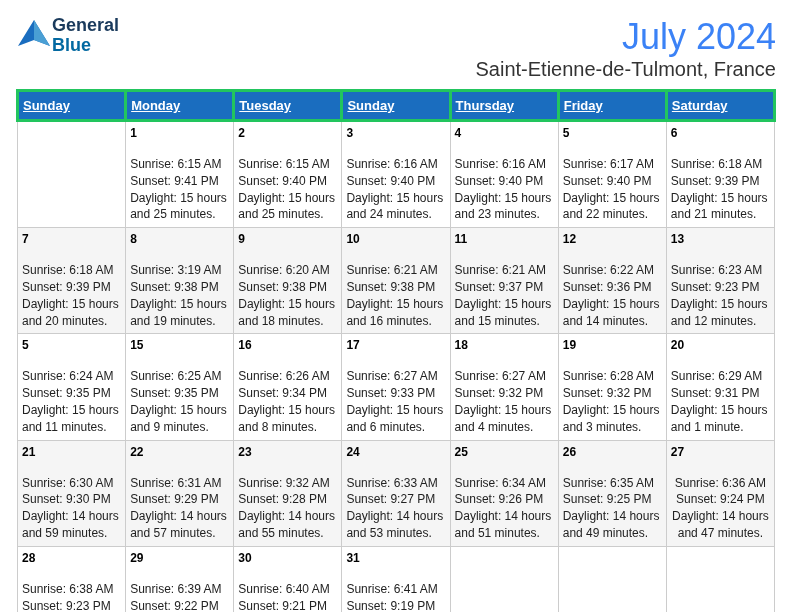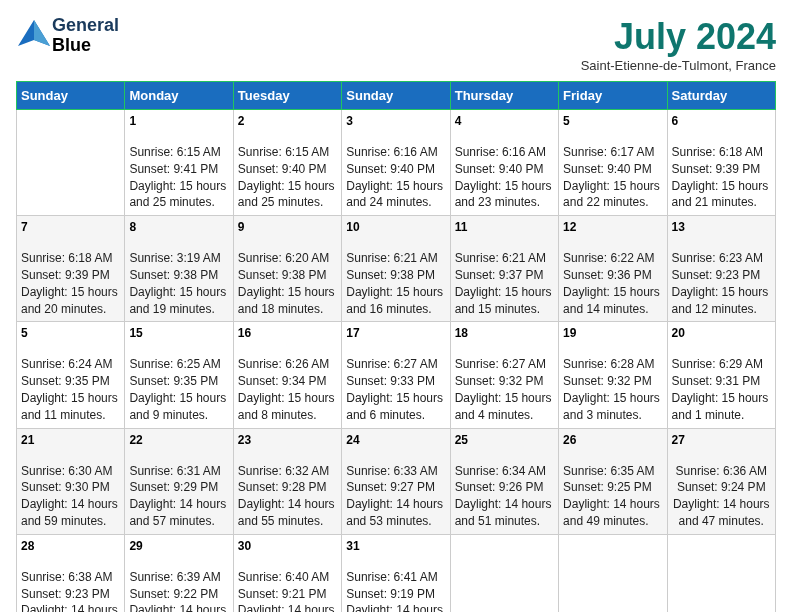--- a/index.html
+++ b/index.html
@@ -21,51 +21,52 @@
       align-items: center;
       gap: 0;
     }
     .logo-text {
       font-size: 18px;
       font-weight: bold;
       color: #1a3a5c;
       line-height: 1.1;
     }
     .logo-text span {
-      color: #000000;
+      color: #0369a1;
     }
     .logo-icon {
       width: 36px;
       height: 36px;
     }
     .title-area {
       text-align: right;
     }
     .main-title {
       font-size: 36px;
-      font-weight: bold;
-      color: #0f766e;
+      font-weight: normal;
+      color: #3b82f6;
     }
     .subtitle {
-      font-size: 13px;
+      font-size: 20px;
       color: #333;
     }
     table {
       width: 100%;
       border-collapse: collapse;
       font-size: 11px;
     }
     thead tr th {
       background-color: #1a6dbf;
       color: #fff;
       padding: 6px 4px;
       text-align: left;
       font-size: 13px;
       font-weight: bold;
-      border: 1px solid #22c55e;
+      border: 3px solid #22c55e;
+      text-decoration: underline;
     }
     tbody tr td {
       border: 1px solid #ccc;
       vertical-align: top;
       padding: 4px;
       min-height: 80px;
     }
     tbody tr:nth-child(even) td {
       background-color: #f5f5f5;
     }
@@ -277,21 +278,21 @@
         </td>
         <td>
           <span class="day-num">22</span>
           <div class="cell-content" style="white-space: pre-line;">Sunrise: 6:31 AM
 Sunset: 9:29 PM
 Daylight: 14 hours
 and 57 minutes.</div>
         </td>
         <td>
           <span class="day-num">23</span>
-          <div class="cell-content" style="white-space: pre-line;">Sunrise: 6:32 AM
+          <div class="cell-content" style="white-space: pre-line;">Sunrise: 9:32 AM
 Sunset: 9:28 PM
 Daylight: 14 hours
 and 55 minutes.</div>
         </td>
         <td>
           <span class="day-num">24</span>
           <div class="cell-content" style="white-space: pre-line;">Sunrise: 6:33 AM
 Sunset: 9:27 PM
 Daylight: 14 hours
 and 53 minutes.</div>

